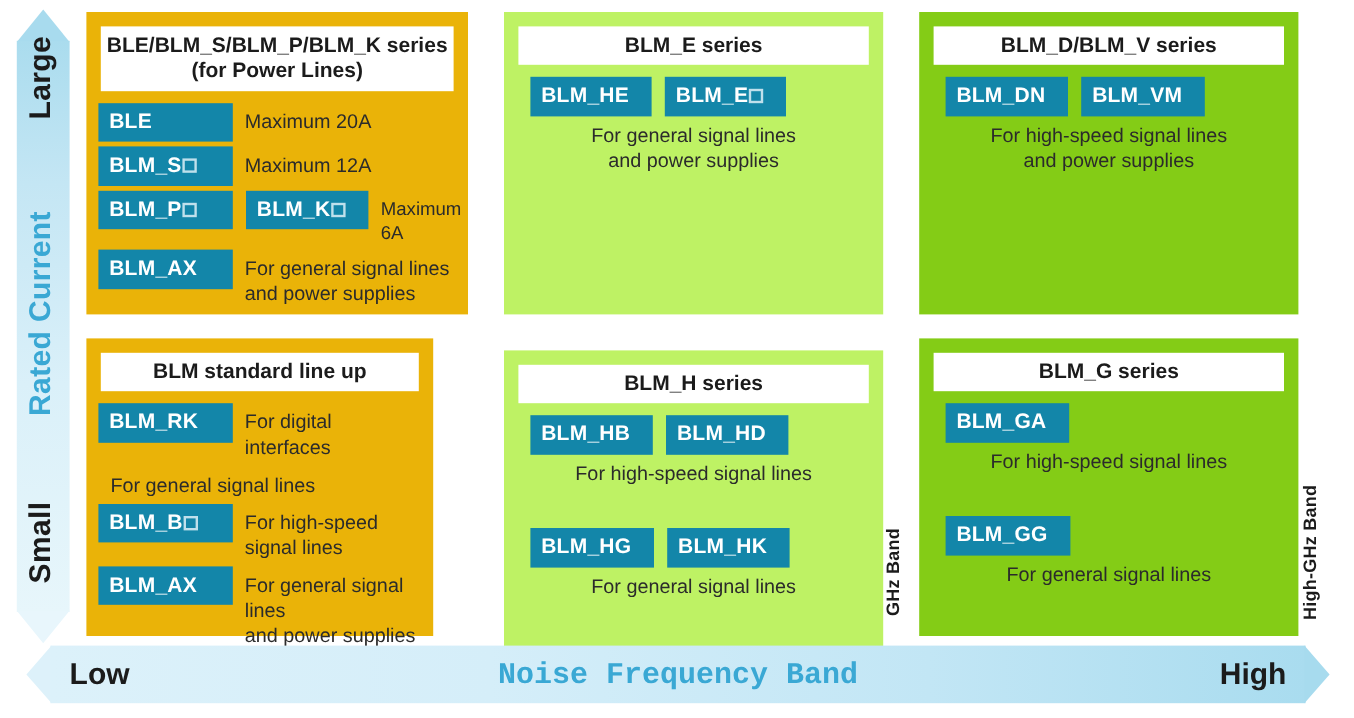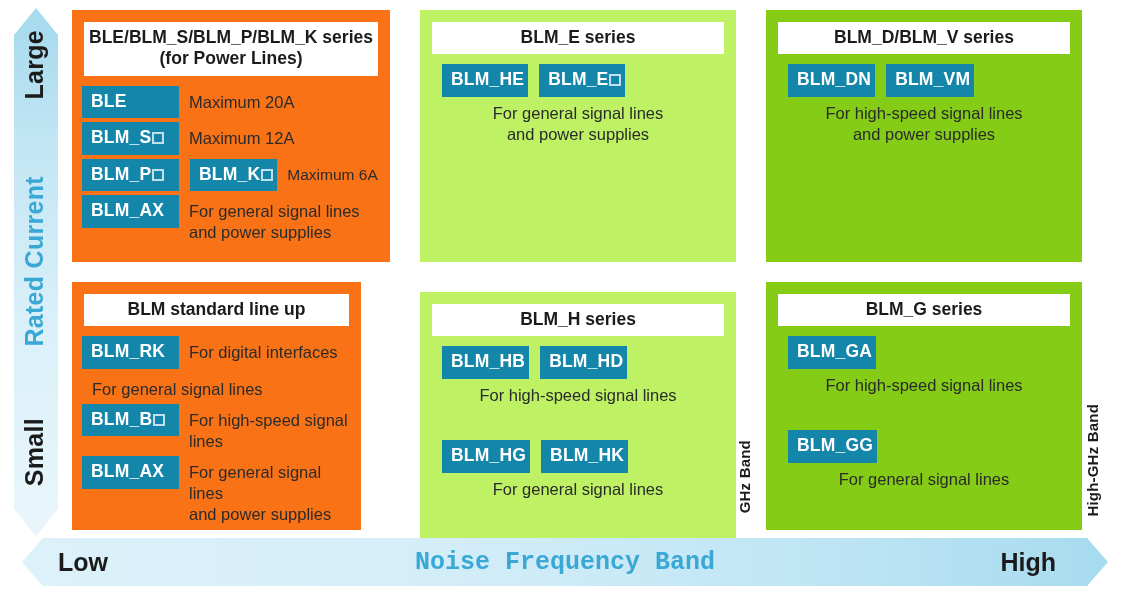--- a/index.html
+++ b/index.html
@@ -109,31 +109,31 @@
   #x-low {
     position: absolute; left: 36px; top: 10px;
     font-size: 25px; font-weight: bold; color: #1b1b1b;
   }
   #x-title {
     position: absolute; left: 0; top: 10px; width: 1086px;
     text-align: center;
     font-size: 25px; font-weight: bold; color: #3aa8d4; font-family: Liberation Mono, monospace;
   }
   #x-high {
-    position: absolute; right: 52px; top: 10px;
+    position: absolute; right: 36px; top: 10px;
     font-size: 25px; font-weight: bold; color: #1b1b1b;
   }
 
   
   .panel {
     position: absolute;
     box-sizing: border-box;
     padding: 12px 10px 10px 10px;
   }
-  .panel.green { background: #f97316; }
+  .panel.green { background: #eab308; }
   .panel.cream { background: #bef264; }
   .panel.peach { background: #84cc16; }
 
   .panel-title {
     background: #ffffff;
     text-align: center;
     font-size: 17.5px;
     font-weight: bold;
     color: #1b1b1b;
     line-height: 1.22;
@@ -147,21 +147,21 @@
     margin-bottom: 7px;
   }
   .row.tight { margin-bottom: 4px; }
 
   .badge {
     background: #1386a9;
     color: #ffffff;
     font-size: 17.5px;
     font-weight: bold;
     line-height: 1;
-    padding: 7px 4px 8px 9px;
+    padding: 7px 19px 8px 9px;
     white-space: nowrap;
     display: inline-block;
     letter-spacing: .2px;
   }
   .badge.w-fixed { min-width: 84px; }
   .sq {
     display: inline-block;
     width: 12px;
     height: 12px;
     border: 2px solid #bfe0ec;

